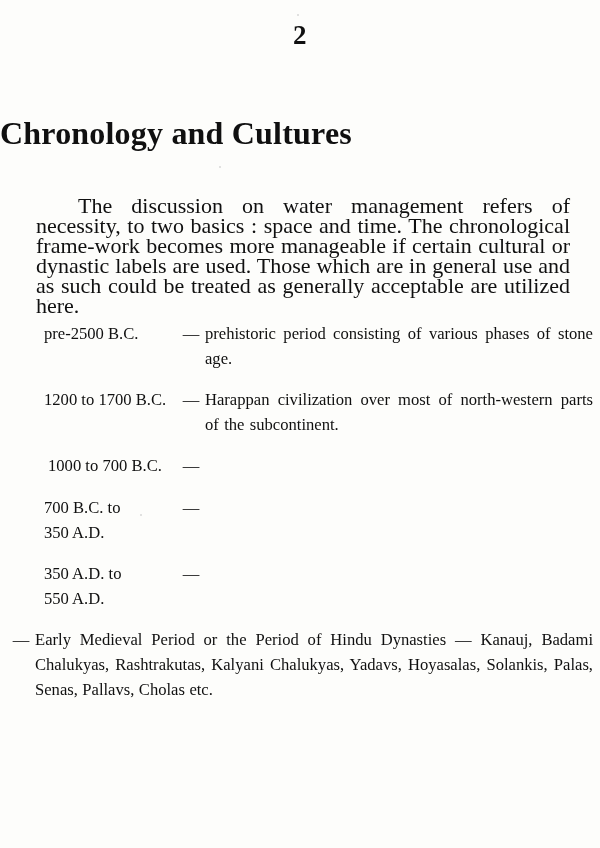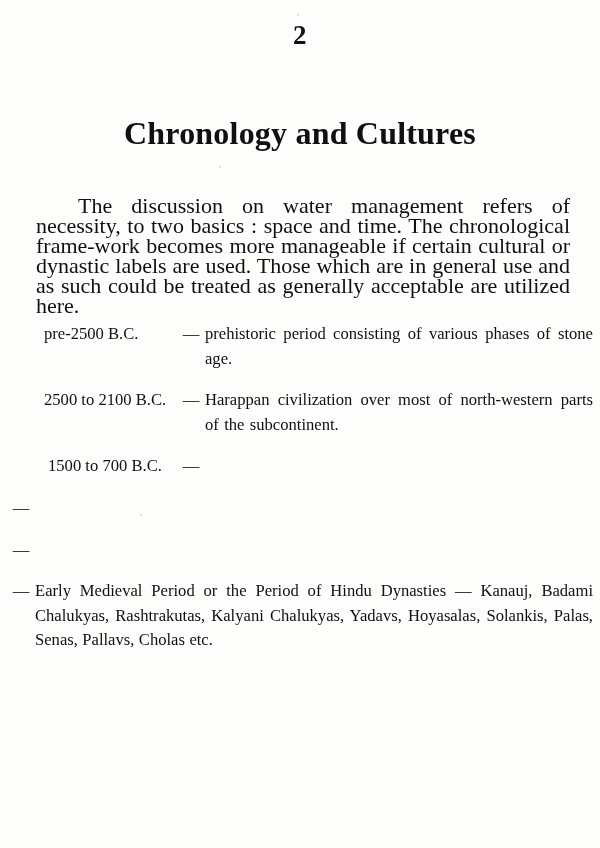--- a/index.html
+++ b/index.html
@@ -34,21 +34,20 @@
     letter-spacing: 0.5px;
     line-height: 1;
   }
 
   
   .chapter-title {
     position: absolute;
     top: 96px;
     left: 0;
     width: 600px;
-    text-align: center;
     font-size: 32px;
     font-weight: bold;
     letter-spacing: 0.2px;
     line-height: 1.05;
   }
 
   
   .intro {
     position: absolute;
     top: 174px;
@@ -136,35 +135,39 @@
 
   <div class="timeline">
 
     <div class="entry">
       <div class="entry-date">pre-2500 B.C.</div>
       <div class="entry-dash">—</div>
       <div class="entry-desc">prehistoric period consisting of various phases of stone age.</div>
     </div>
 
     <div class="entry">
-      <div class="entry-date">2500 to 2100 B.C.</div>
+      <div class="entry-date">1200 to 1700 B.C.</div>
       <div class="entry-dash">—</div>
       <div class="entry-desc loose">Harappan civilization over most of north-western parts of the subcontinent.</div>
     </div>
 
     <div class="entry indented">
-      <div class="entry-date">1500  to 700 B.C.</div>
+      <div class="entry-date">1000  to 700 B.C.</div>
       <div class="entry-dash">—</div>
     </div>
 
     <div class="entry">
+      <div class="entry-date">700 B.C. to
+350 A.D.</div>
       <div class="entry-dash">—</div>
     </div>
 
     <div class="entry">
+      <div class="entry-date">350 A.D. to
+550 A.D.</div>
       <div class="entry-dash">—</div>
     </div>
 
     <div class="entry">
       <div class="entry-dash">—</div>
       <div class="entry-desc">Early Medieval Period or the Period of Hindu Dynasties — Kanauj, Badami Chalukyas,  Rashtrakutas, Kalyani Chalukyas, Yadavs, Hoyasalas, Solankis, Palas, Senas, Pallavs, Cholas etc.</div>
     </div>
 
   </div>
 </div>

